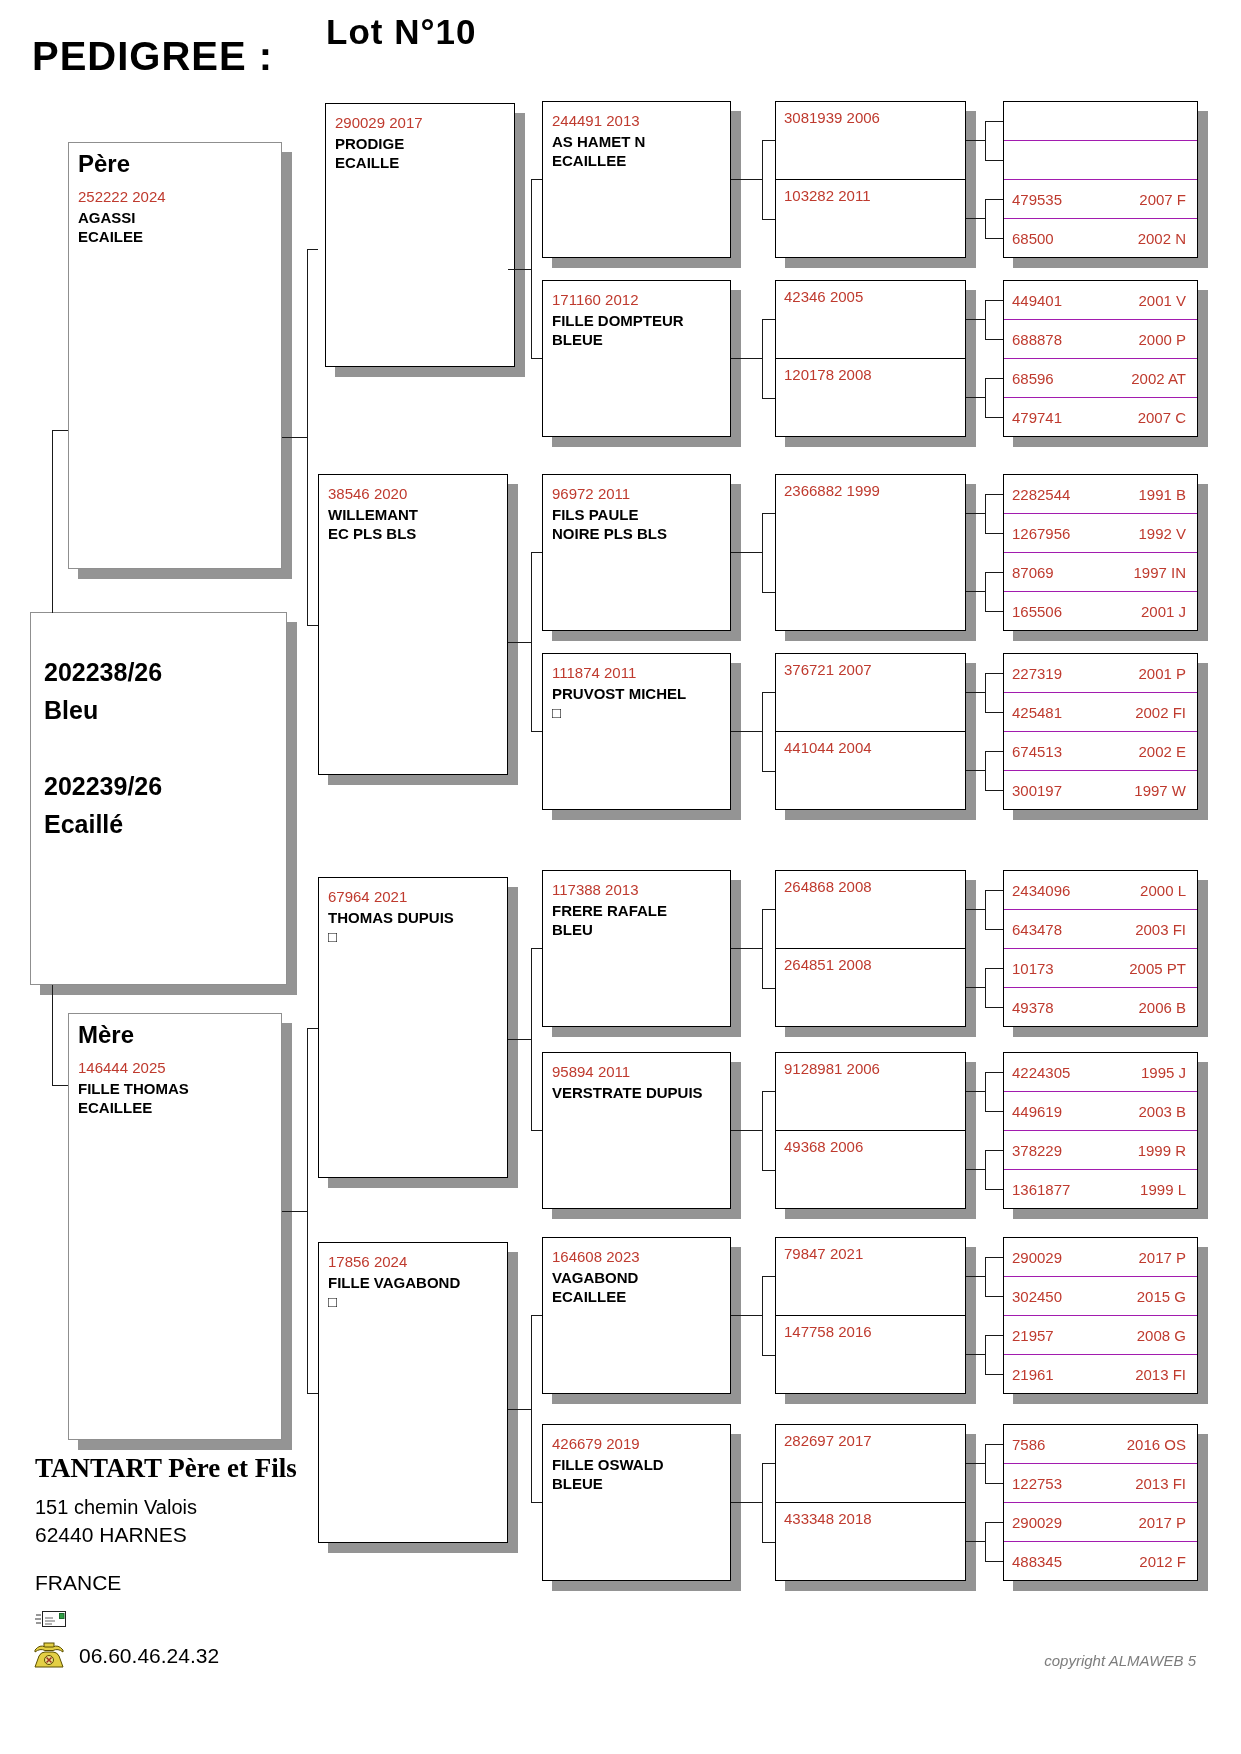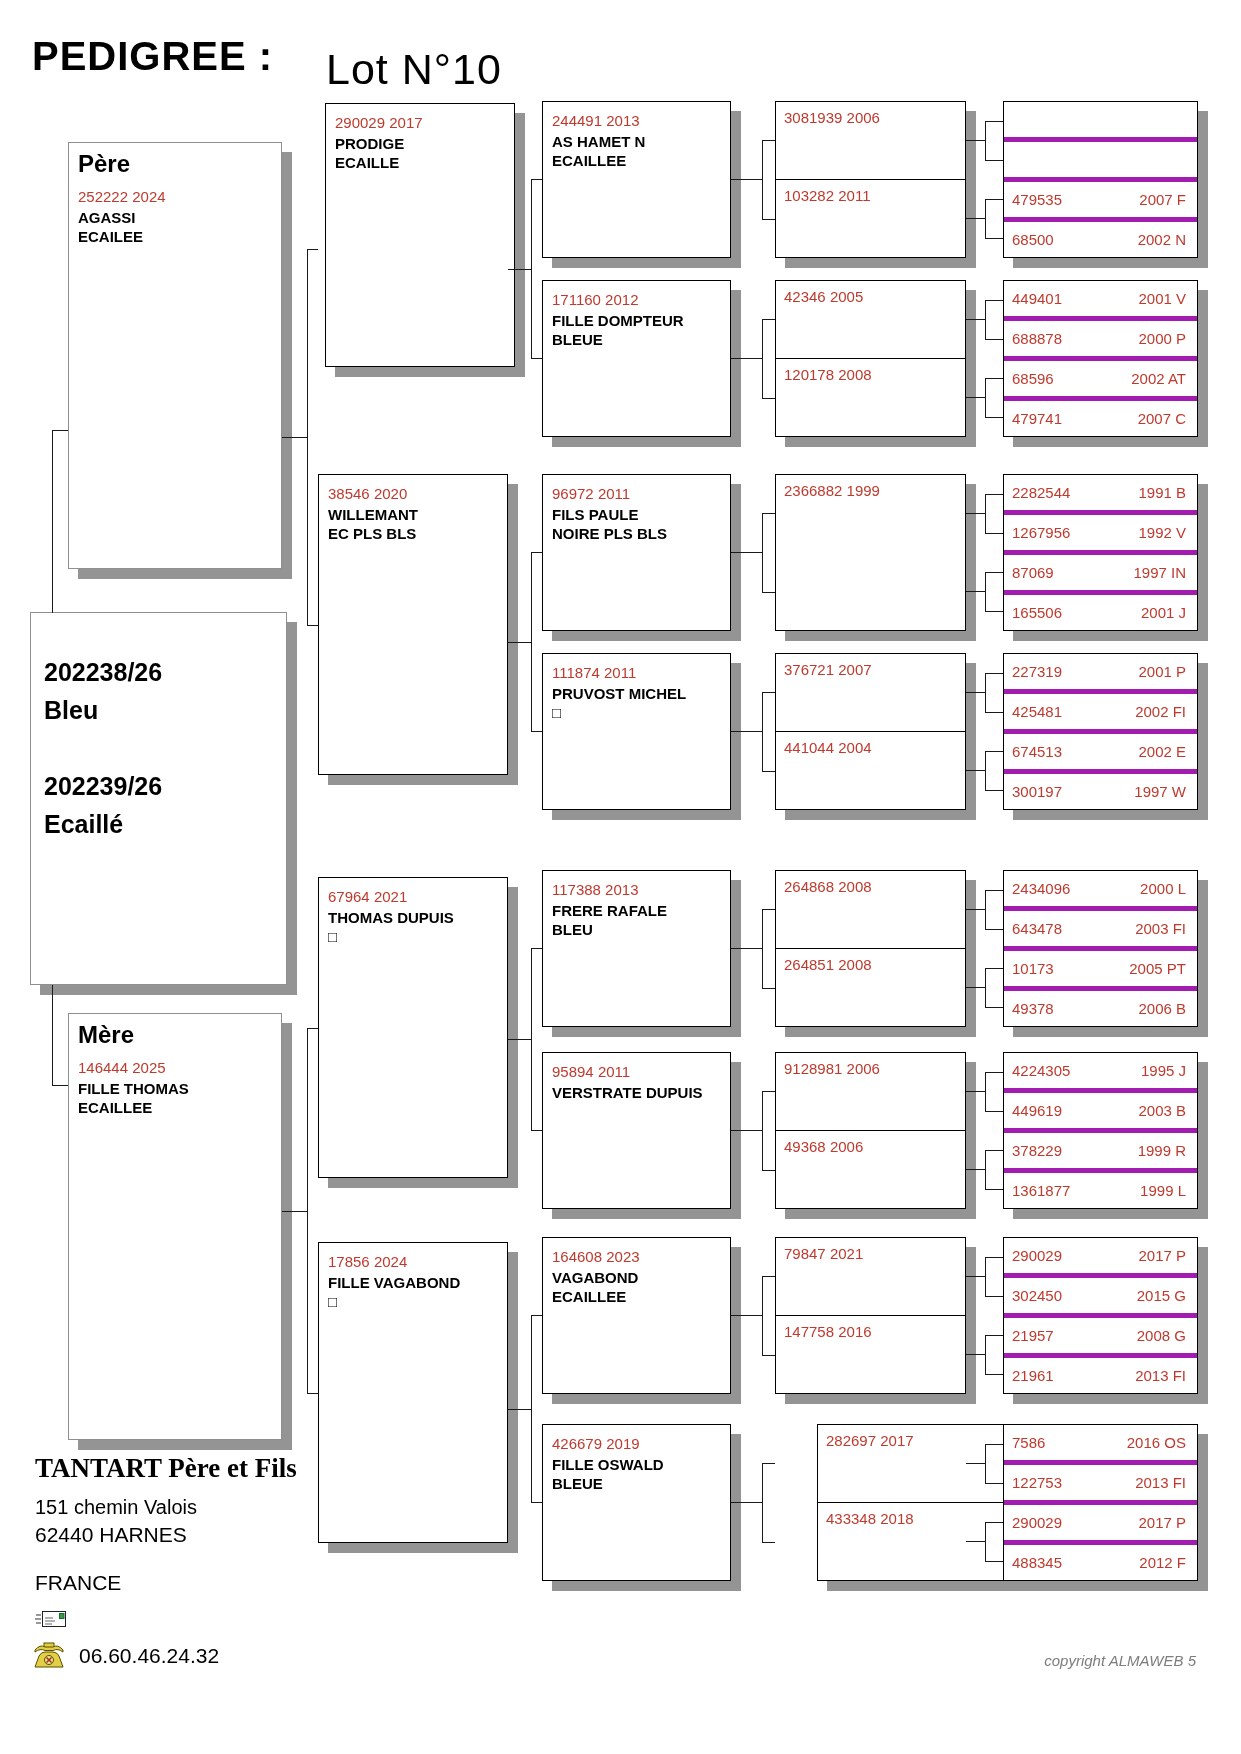--- a/index.html
+++ b/index.html
@@ -1,37 +1,37 @@
 <!DOCTYPE html>
 <html><head>
 <meta charset="utf-8">
 <style>
   html,body{margin:0;padding:0;background:#fff;}
   .page{position:relative;width:1241px;height:1754px;background:#fff;
         font-family:"Liberation Sans",sans-serif;overflow:hidden;color:#000;}
   .h-title{position:absolute;left:32px;top:34px;font-size:40px;font-weight:bold;letter-spacing:1px;}
-  .h-lot{position:absolute;left:326px;top:45px;font-size:43px;font-weight:normal;letter-spacing:1px;}
+  .h-lot{position:absolute;left:326px;top:12px;font-size:35px;font-weight:bold;letter-spacing:1px;}
   .cline{position:absolute;background:#1a1a1a;}
   .box{position:absolute;background:#fff;border:1px solid #000;
        box-shadow:10px 10px 0 0 #949494;box-sizing:border-box;}
   .softbox{border-color:#8f8f8f;}
   .ring{color:#bf3a2e;font-size:15px;margin:10px 0 3px 9px;white-space:nowrap;}
   .name{font-weight:bold;font-size:15px;line-height:1.28;margin:0 0 0 9px;white-space:pre-line;}
   .parent-title{font-size:24px;font-weight:bold;margin:7px 0 2px 9px;}
   .subject{padding:44px 0 0 13px;}
   .subj-ring,.subj-color{font-size:25px;font-weight:bold;line-height:1.2;}
   .subj-color{margin-top:8px;}
   .subj-entry2{margin-top:46px;}
   .g5box{display:flex;flex-direction:column;}
   .cell5{flex:1;box-sizing:border-box;padding:7px 0 0 8px;color:#bf3a2e;font-size:15px;}
   .cell5 + .cell5{border-top:1px solid #000;}
   .g6group{display:flex;flex-direction:column;}
   .c6cell{flex:1;display:flex;align-items:center;justify-content:space-between;
           padding:0 11px 0 8px;color:#bf3a2e;font-size:15px;box-sizing:border-box;}
-  .c6cell + .c6cell{border-top:5px solid #a21caf;}
+  .c6cell + .c6cell{border-top:1px solid #a21caf;}
   .f-owner{position:absolute;left:35px;top:1453px;font-family:"Liberation Serif",serif;
            font-size:27px;font-weight:bold;}
   .f-a1{position:absolute;left:35px;top:1496px;font-size:20px;}
   .f-a2{position:absolute;left:35px;top:1523px;font-size:21px;}
   .f-country{position:absolute;left:35px;top:1571px;font-size:21px;text-align:center;}
   .f-phone{position:absolute;left:79px;top:1644px;font-size:21px;}
   .f-copy{position:absolute;left:1000px;top:1652px;width:196px;text-align:right;
           font-size:15px;font-style:italic;color:#7d7d7d;}
   .icon{position:absolute;}
 </style>
@@ -147,21 +147,21 @@
         <div class="cell5">264851 2008</div>
       </div>
       <div class="box g5box" style="position: absolute; left: 775px; top: 1052px; width: 191px; height: 157px;">
         <div class="cell5">9128981 2006</div>
         <div class="cell5">49368 2006</div>
       </div>
       <div class="box g5box" style="position: absolute; left: 775px; top: 1237px; width: 191px; height: 157px;">
         <div class="cell5">79847 2021</div>
         <div class="cell5">147758 2016</div>
       </div>
-      <div class="box g5box" style="position: absolute; left: 775px; top: 1424px; width: 191px; height: 157px; margin-left: 42px;">
+      <div class="box g5box" style="position: absolute; left: 775px; top: 1424px; width: 191px; height: 157px;">
         <div class="cell5">282697 2017</div>
         <div class="cell5">433348 2018</div>
       </div>
       <div class="box g6group" style="position: absolute; left: 1003px; top: 101px; width: 195px; height: 157px;">
         <div class="c6cell">
           <span></span>
           <span></span>
         </div>
         <div class="c6cell">
           <span></span>

